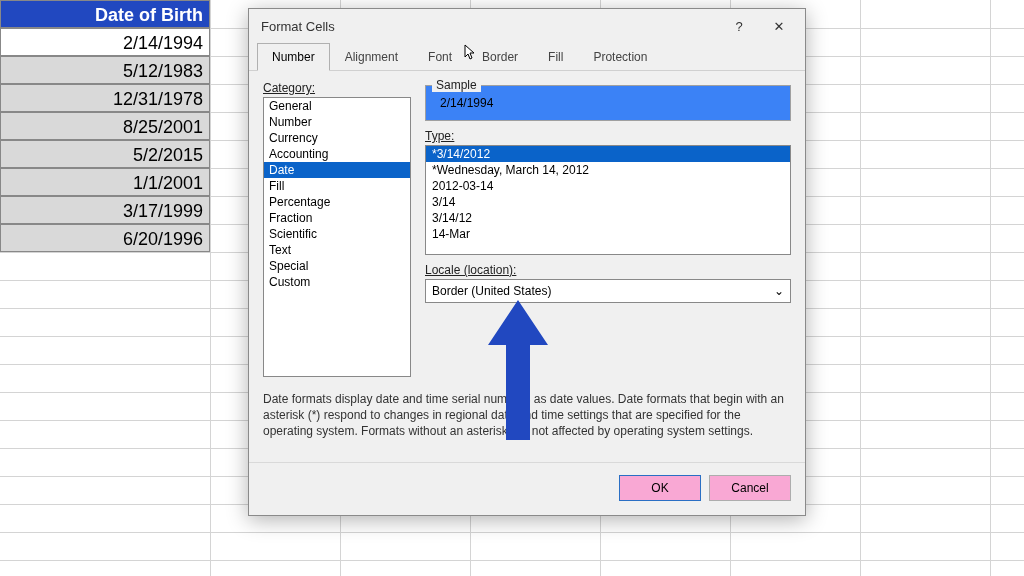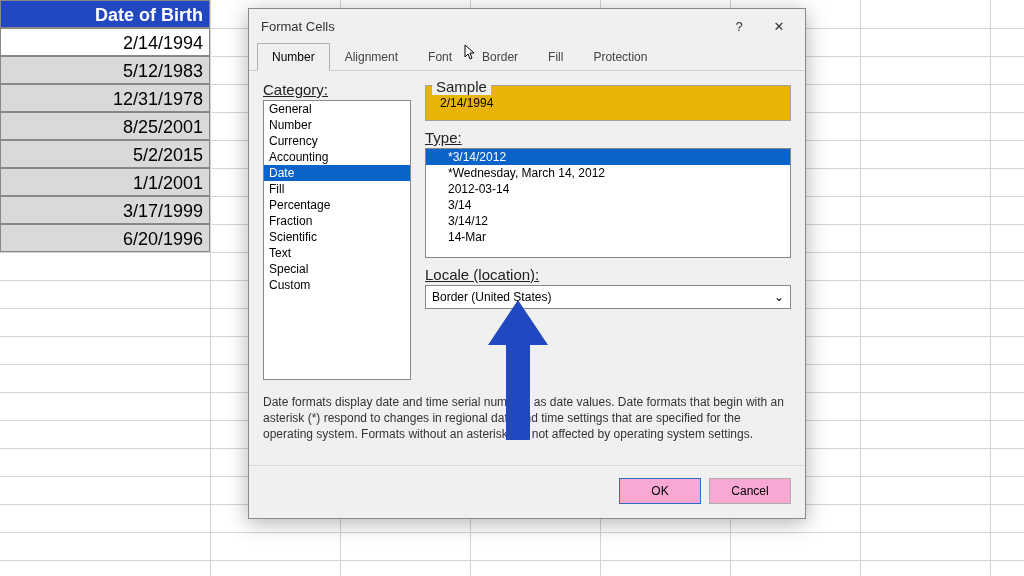--- a/index.html
+++ b/index.html
@@ -99,21 +99,21 @@
   color: #000;
 }
 .body {
   padding: 10px 14px 14px 14px;
 }
 .content-row {
   display: flex;
   gap: 14px;
 }
 .lbl {
-  font-size: 15px;
+  font-size: 12px;
   color: #222;
   margin-bottom: 2px;
 }
 .lbl u { text-decoration: underline; }
 .cat-list {
   width: 148px;
   height: 280px;
   background: #fff;
   border: 1px solid #888;
   overflow-y: scroll;
@@ -123,21 +123,21 @@
   padding: 1px 5px;
   cursor: pointer;
 }
 .cat-item.sel {
   background: #0a63c9;
   color: #fff;
 }
 .right-pane { flex: 1; }
 .sample-box {
   border: 1px solid #a0a0a0;
-  background: #eab308;
+  background: #3b82f6;
   padding: 10px 10px 10px 10px;
   margin-top: 4px;
   margin-bottom: 8px;
   position: relative;
 }
 .sample-box .lbl {
   position: absolute;
   top: -8px; left: 6px;
   background: #f0f0f0;
   padding: 0 4px;
@@ -147,21 +147,21 @@
   width: 100%;
   height: 110px;
   background: #fff;
   border: 1px solid #888;
   overflow-y: scroll;
   font-size: 12px;
   margin-top: 2px;
   margin-bottom: 8px;
 }
 .type-item {
-  padding: 1px 22px;
+  padding: 1px 6px;
   cursor: pointer;
 }
 .type-item.sel {
   background: #0a63c9;
   color: #fff;
 }
 .locale-select {
   width: 100%;
   height: 24px;
   background: #fff;

